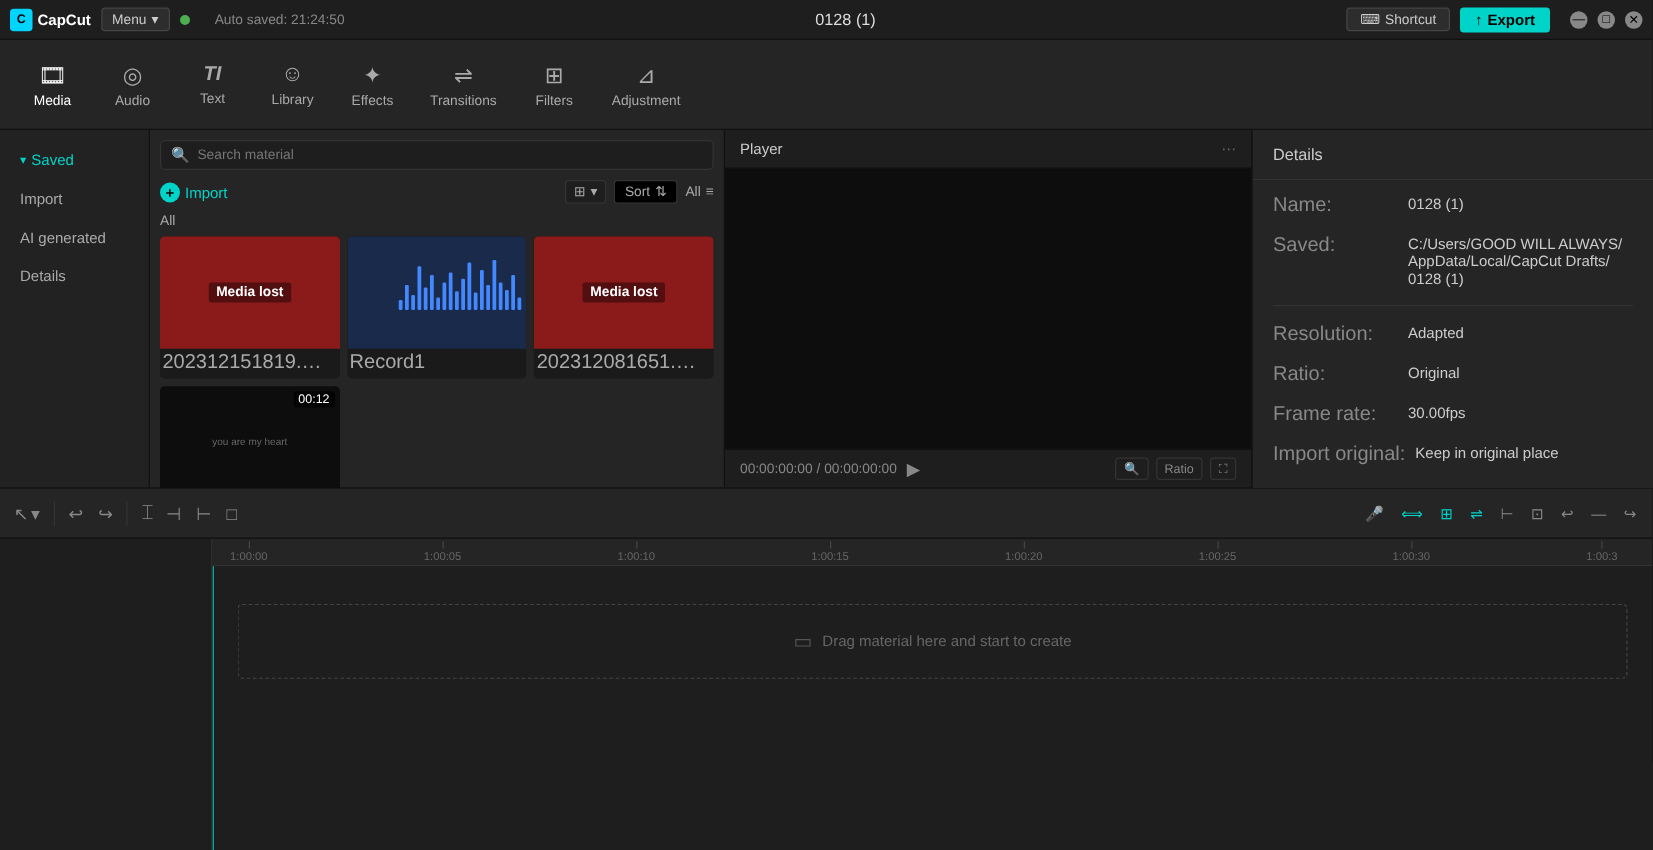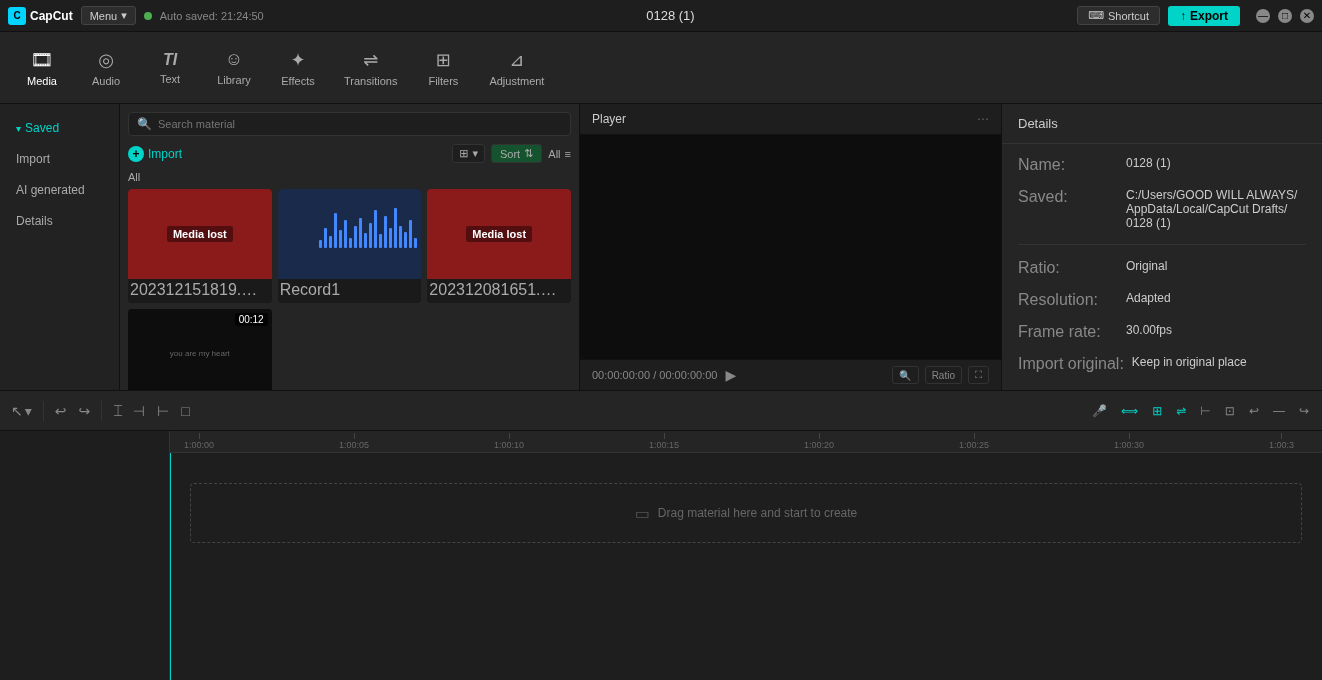--- a/index.html
+++ b/index.html
@@ -59,21 +59,21 @@
       border-radius: 3px;
       cursor: pointer;
       font-size: 11px;
       display: flex;
       align-items: center;
       gap: 4px;
     }
     .auto-saved {
       display: flex;
       align-items: center;
-      gap: 8px;
+      gap: 20px;
       color: #888;
       font-size: 11px;
     }
     .auto-saved .dot {
       width: 8px;
       height: 8px;
       background: #4caf50;
       border-radius: 50%;
     }
     .titlebar-center {
@@ -262,21 +262,21 @@
       border-radius: 3px;
       padding: 2px 6px;
       gap: 4px;
       cursor: pointer;
       color: #aaa;
       font-size: 11px;
     }
     .sort-btn {
       display: flex;
       align-items: center;
-      background: #14532d;
+      background: #000000;
       border: 1px solid #333;
       border-radius: 3px;
       padding: 2px 8px;
       gap: 4px;
       cursor: pointer;
       color: #aaa;
       font-size: 11px;
     }
     .all-btn {
       display: flex;
@@ -829,27 +829,27 @@
       </div>
 
       <div class="detail-row">
         <span class="detail-label">Saved:</span>
         <span class="detail-value">C:/Users/GOOD WILL ALWAYS/<br>AppData/Local/CapCut Drafts/<br>0128 (1)</span>
       </div>
 
       <hr class="detail-divider">
 
       <div class="detail-row">
+        <span class="detail-label">Resolution:</span>
+        <span class="detail-value">Adapted</span>
+      </div>
+
+      <div class="detail-row">
         <span class="detail-label">Ratio:</span>
         <span class="detail-value">Original</span>
-      </div>
-
-      <div class="detail-row">
-        <span class="detail-label">Resolution:</span>
-        <span class="detail-value">Adapted</span>
       </div>
 
       <div class="detail-row">
         <span class="detail-label">Frame rate:</span>
         <span class="detail-value">30.00fps</span>
       </div>
 
       <div class="detail-row">
         <span class="detail-label">Import original:</span>
         <span class="detail-value">Keep in original place</span>

